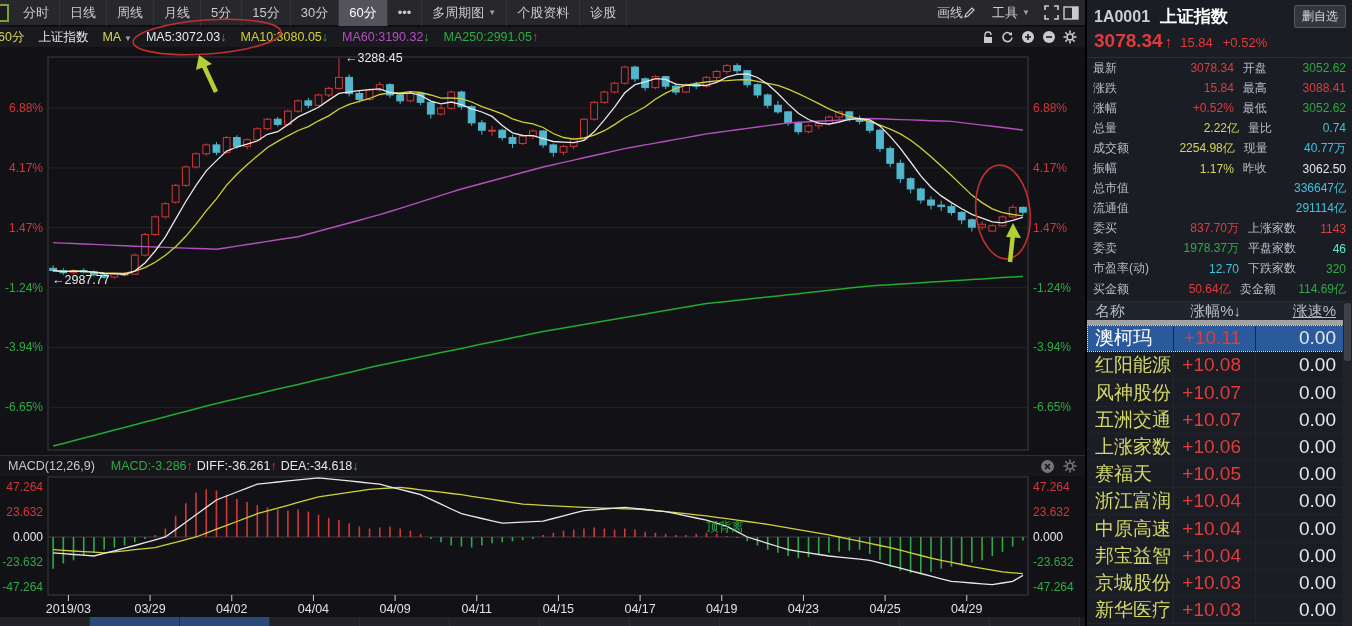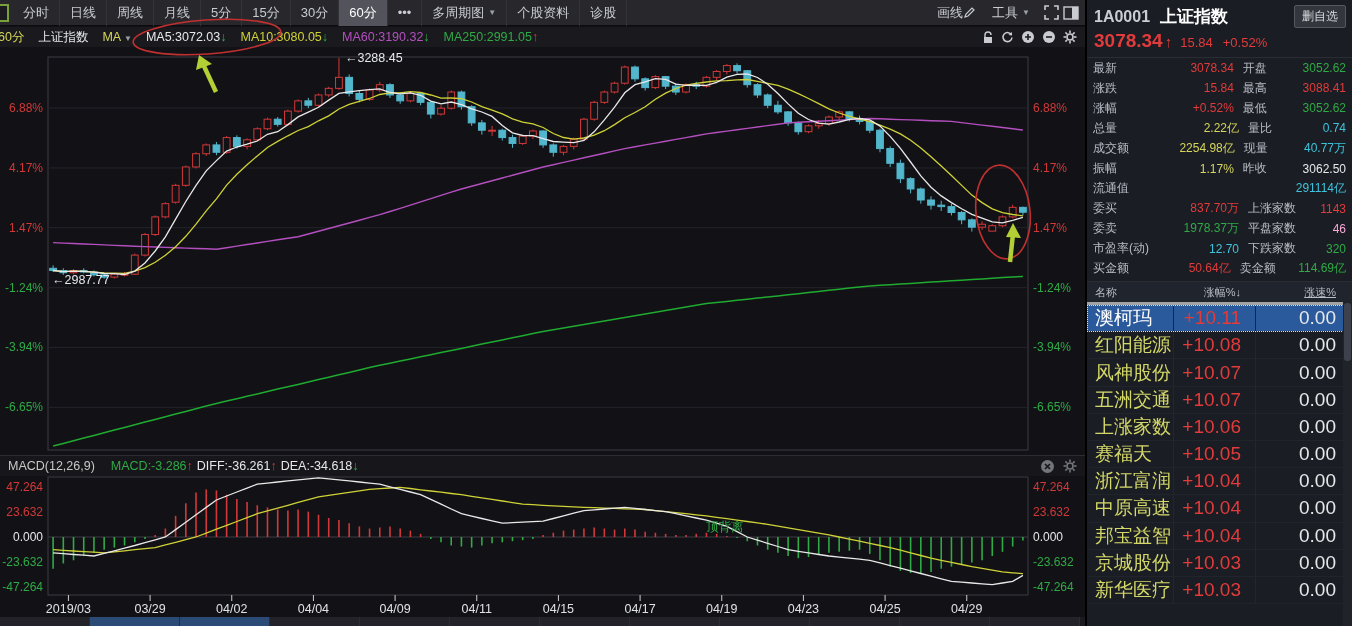--- a/index.html
+++ b/index.html
@@ -35,21 +35,21 @@
   .rp-arrow{font-size:15px;color:#e23b3b;font-weight:bold;margin:0 8px 0 2px;}
   .rp-chg{font-size:13px;color:#e23b3b;margin-right:10px;}
   .rp-grid{border-top:1px solid #2a2d33;margin-top:3px;}
   .qrow{display:flex;align-items:center;height:20.1px;padding:0 6px;font-size:12px;}
   .ql{color:#b7bcc6;width:70px;white-space:nowrap;}
   .qv{width:76px;text-align:right;white-space:nowrap;}
   .ql2{color:#b7bcc6;width:62px;margin-left:9px;white-space:nowrap;}
   .qv2{flex:1;text-align:right;white-space:nowrap;}
   .qvspan{flex:1;text-align:right;white-space:nowrap;}
   .rp-table{border-top:1px solid #2a2d33;margin-top:2px;}
-  .thead-row{display:flex;align-items:center;height:23px;background:#20242c;color:#b7bcc6;font-size:11px;border-bottom:3px solid #a3a3a3;}
+  .thead-row{display:flex;align-items:center;height:23px;background:#20242c;color:#b7bcc6;font-size:15px;border-bottom:5px solid #a3a3a3;}
   .trow{display:flex;align-items:center;height:27.2px;font-size:19px;border-bottom:1px solid #21242b;position:relative;}
   .trow.sel{background:#2a5a9b;outline:1px dotted #cfe0f0;outline-offset:-1px;}
   .tn{width:86px;padding-left:8px;color:#d4d868;white-space:nowrap;overflow:hidden;}
   .trow.sel .tn{color:#fff;}
   .tp{width:82px;text-align:right;padding-right:14px;color:#e23b3b;border-left:1px solid #23262d;height:100%;display:flex;align-items:center;justify-content:flex-end;}
   .ts{flex:1;text-align:right;padding-right:16px;color:#e6e8ea;border-left:1px solid #23262d;height:100%;display:flex;align-items:center;justify-content:flex-end;}
   .rp-scrollbar{position:absolute;right:0;top:300px;width:9px;height:326px;background:#20232a;}
   .rp-scrollbar .thumb{position:absolute;top:3px;left:1px;width:7px;height:58px;background:#3c414c;border-radius:3px;}
   
   #watermark{position:absolute;left:856px;top:536px;font-size:44px;font-weight:bold;color:#ffffff;letter-spacing:3px;z-index:60;white-space:nowrap;}
@@ -583,34 +583,38 @@
           <span class="ql2">现量</span>
           <span class="qv2" style="color: rgb(63, 195, 221);">40.77万</span>
         </div>
         <div class="qrow">
           <span class="ql">振幅</span>
           <span class="qv" style="color: rgb(214, 214, 90);">1.17%</span>
           <span class="ql2">昨收</span>
           <span class="qv2" style="color: rgb(230, 232, 234);">3062.50</span>
         </div>
         <div class="qrow">
+          <span class="ql">总市值</span>
+          <span class="qvspan" style="color: rgb(63, 195, 221);">336647亿</span>
+        </div>
+        <div class="qrow">
           <span class="ql">流通值</span>
           <span class="qvspan" style="color: rgb(63, 195, 221);">291114亿</span>
         </div>
         <div class="qrow">
           <span class="ql">委买</span>
           <span class="qv" style="color: rgb(226, 59, 59);">837.70万</span>
           <span class="ql2">上涨家数</span>
           <span class="qv2" style="color: rgb(226, 59, 59);">1143</span>
         </div>
         <div class="qrow">
           <span class="ql">委卖</span>
           <span class="qv" style="color: rgb(47, 170, 70);">1978.37万</span>
           <span class="ql2">平盘家数</span>
-          <span class="qv2" style="color: #f9a8d4;">46</span>
+          <span class="qv2" style="color: #5eead4;">46</span>
         </div>
         <div class="qrow">
           <span class="ql">市盈率(动)</span>
           <span class="qv" style="color: rgb(63, 195, 221);">12.70</span>
           <span class="ql2">下跌家数</span>
           <span class="qv2" style="color: rgb(47, 170, 70);">320</span>
         </div>
         <div class="qrow">
           <span class="ql">买金额</span>
           <span class="qv" style="color: rgb(226, 59, 59);">50.64亿</span>

